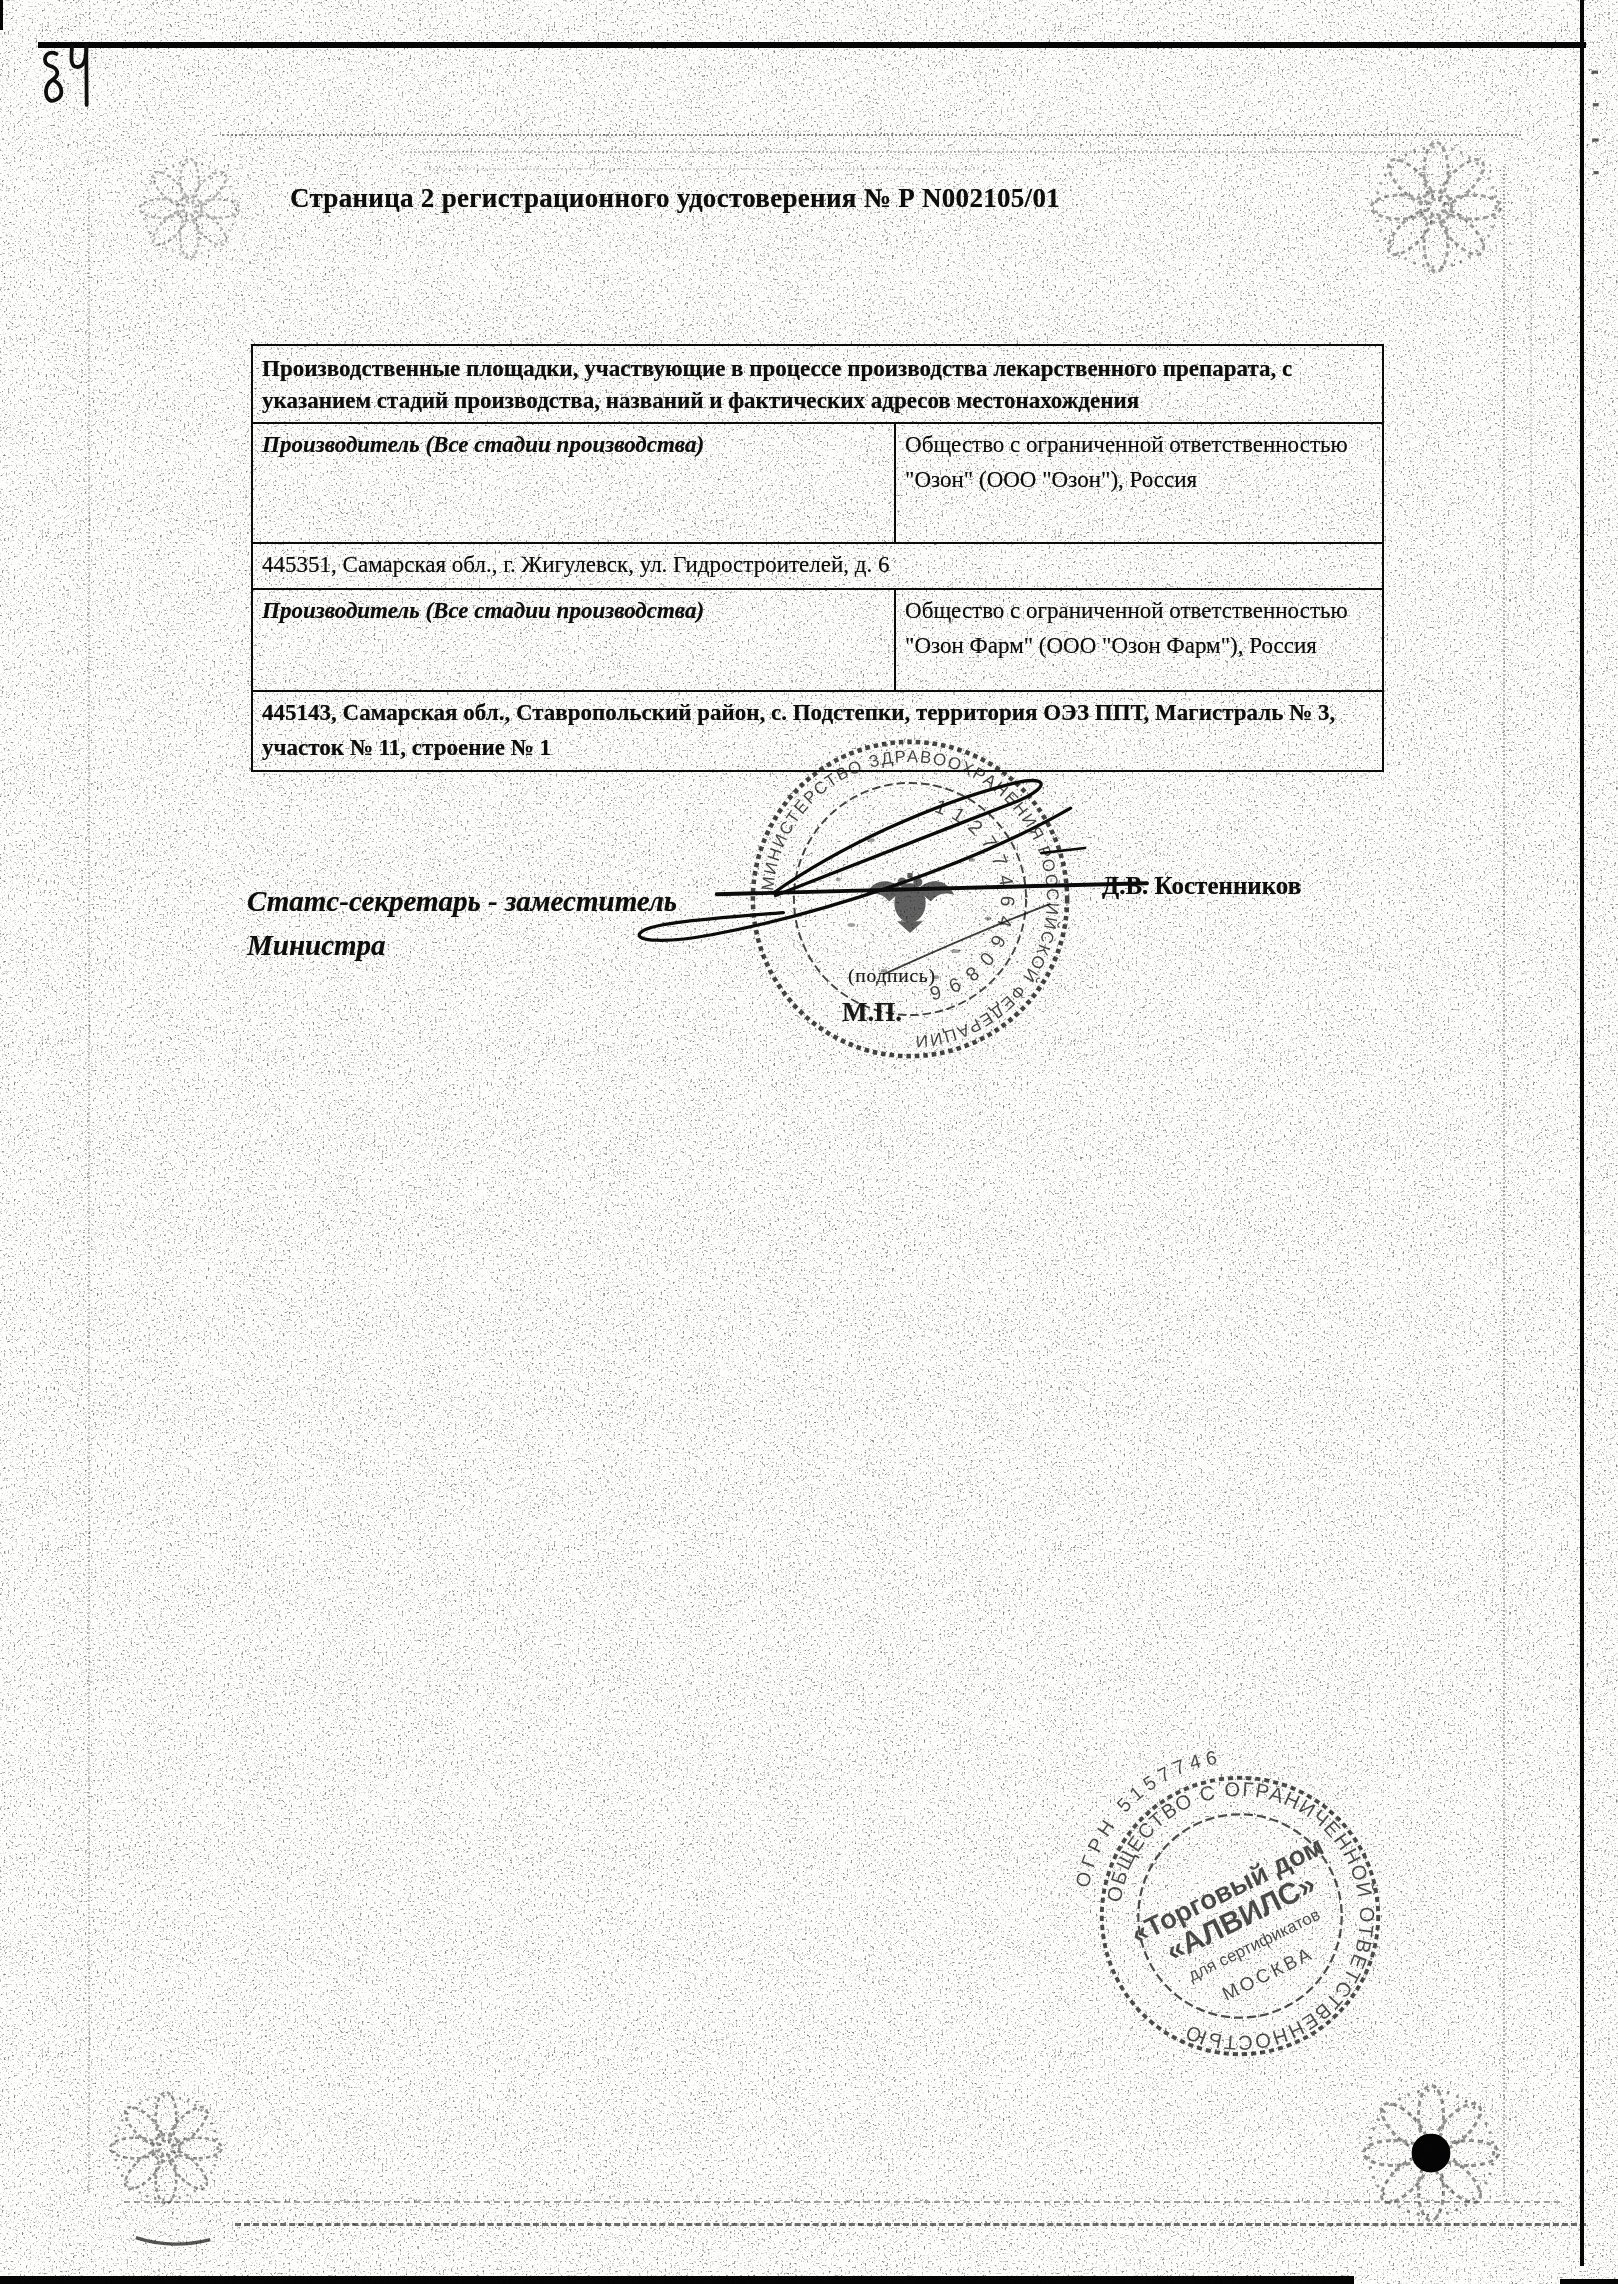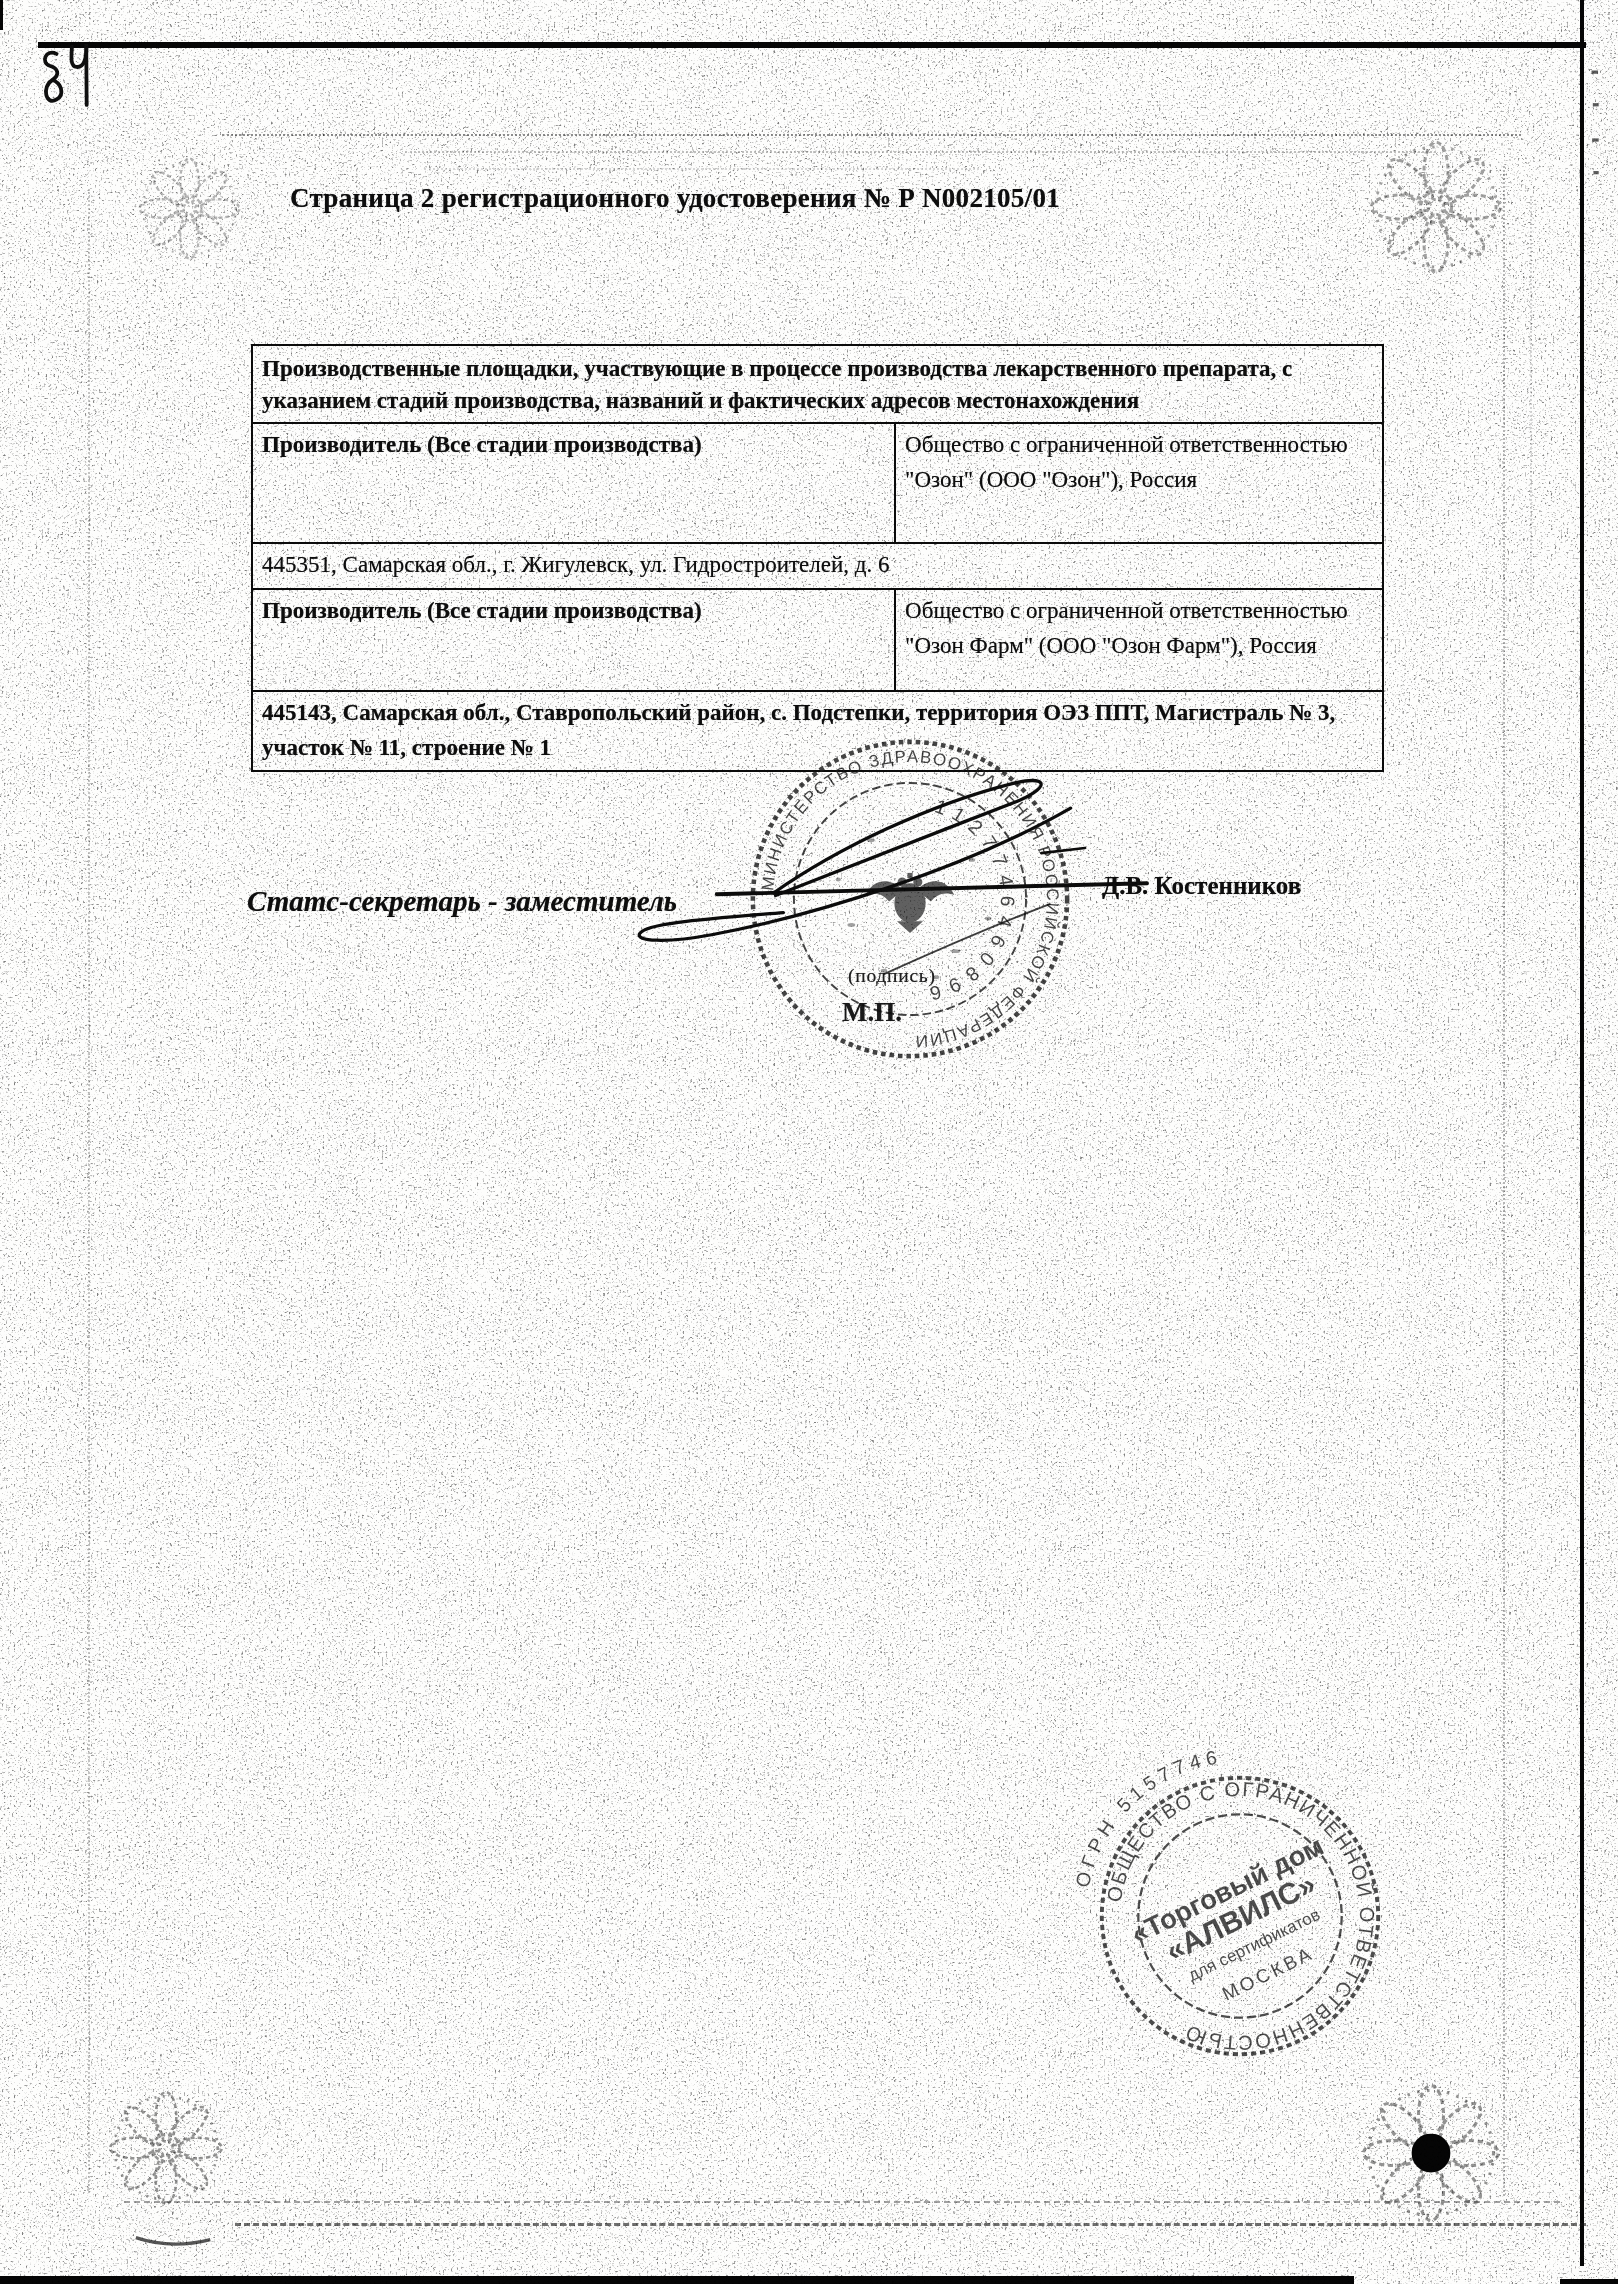--- a/index.html
+++ b/index.html
@@ -26,21 +26,21 @@
   .fr-b1{left:124px;top:2201px;width:1436px;border-top:2.6px dashed #222;opacity:.42;}
   .fr-b2{left:235px;top:2223px;width:1351px;border-top:3.9px dashed #111;opacity:.6;}
 
   .pgheader{left:0;top:183px;width:1314px;text-align:center;text-indent:36px;
             font-size:27px;font-weight:600;letter-spacing:0.3px;}
 
   table.sites{position:absolute;left:251px;top:344px;width:1131px;border-collapse:collapse;table-layout:fixed;}
   table.sites td{border:2.6px solid #0b0b0b;vertical-align:top;padding:3.9px 9.1px;
                  font-size:23px;line-height:1.52;}
   table.sites td.th{font-weight:700;line-height:1.42;padding-top:6.5px;}
-  table.sites td.role{font-weight:700;}
+  table.sites td.role{font-weight:700;font-style:italic;}
   tr.h1{height:78px;} tr.h2{height:120px;} tr.h3{height:46px;} tr.h4{height:102px;} tr.h5{height:61px;font-weight:bold;}
 
   .post{left:247px;top:879px;font-size:29px;font-weight:700;line-height:44px;font-style:italic;}
   .sig-name{left:1102px;top:872px;font-size:25px;font-weight:700;}
   .podp{left:848px;top:965px;font-size:19.6px;letter-spacing:0.7px;opacity:.92;}
   .mp{left:842px;top:997px;font-size:27px;font-weight:600;opacity:.95;}
 
   .noise,.overlay{left:0;top:0;pointer-events:none;}
   svg text{font-family:"Liberation Sans",sans-serif;}
 </style>
@@ -208,20 +208,21 @@
     <g fill="#1a1a1a" opacity=".7">
       <rect x="2438" y="108" width="10" height="5"></rect>
       <rect x="2440" y="158" width="9" height="5"></rect>
       <rect x="2439" y="212" width="10" height="5"></rect>
       <rect x="2441" y="262" width="8" height="5"></rect>
     </g>
   </svg>
 
   <div class="abs post ink">
     <div>Статс-секретарь - заместитель</div>
+    <div>Министра</div>
   </div>
   <div class="abs sig-name ink">Д.В. Костенников</div>
   <div class="abs podp ink">(подпись)</div>
   <div class="abs mp ink">М.П.</div>
 
   <svg class="abs" style="left:1064px;top:1740px;opacity:.78" width="352" height="352" viewBox="-270 -270 540 540">
     <g stroke="#1c1c1c" fill="none">
       <circle r="212" stroke-width="6" stroke-dasharray="8 6"></circle>
       <circle r="156" stroke-width="3.5" stroke-dasharray="14 6"></circle>
     </g>

